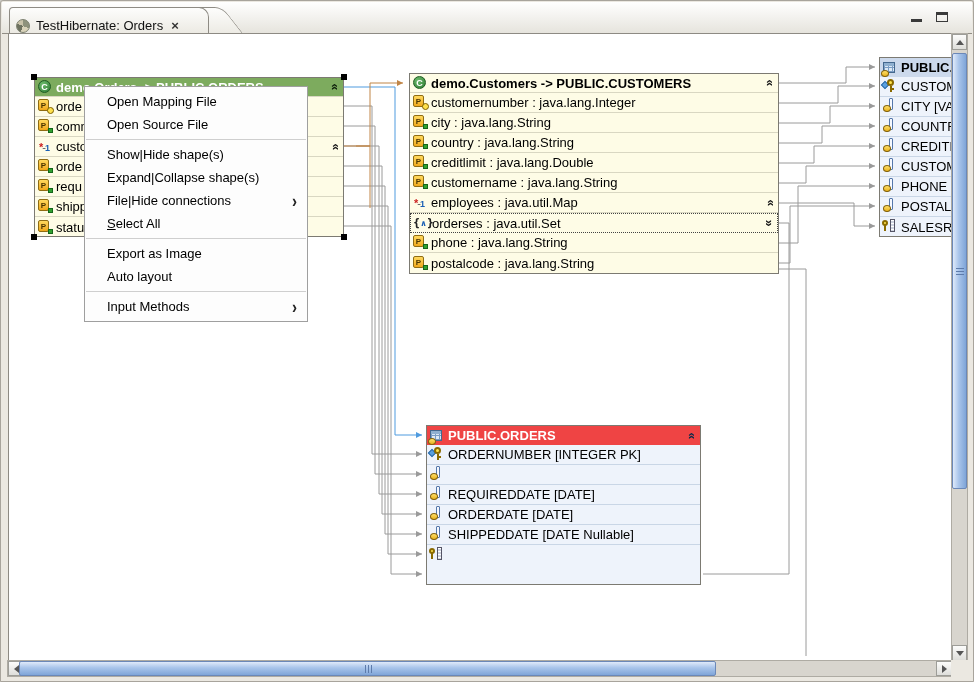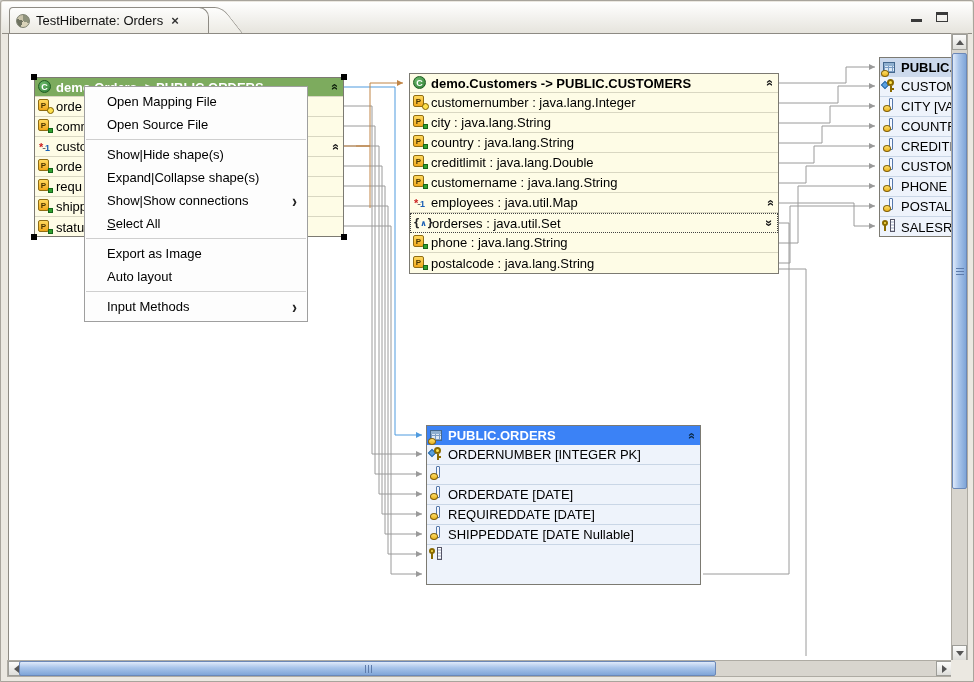--- a/index.html
+++ b/index.html
@@ -5,21 +5,21 @@
   html,body{margin:0;padding:0;background:#cfcdc7;font-family:"Liberation Sans",sans-serif;}
   #window{position:relative;width:974px;height:682px;background:#ebe8e1;border:1px solid #a8a49c;
           box-sizing:border-box;border-radius:3px 3px 0 0;overflow:hidden;}
 
   
   #tabstrip{position:absolute;left:1px;top:1px;right:1px;height:31px;
             background:linear-gradient(#ffffff,#e6e4dd);border-bottom:1px solid #918e86;}
   #view-tab{position:absolute;left:7px;top:5px;height:26px;width:200px;
             background:linear-gradient(#fdfdfc,#eceae3);
             border:1px solid #8e8b84;border-bottom:none;border-radius:4px 10px 0 0;
-            display:flex;align-items:center;padding:0 8px 0 6px;box-sizing:border-box;}
+            display:flex;align-items:flex-end;padding:0 8px 0 6px;box-sizing:border-box;}
   #tab-curve{position:absolute;left:196px;top:5px;width:34px;height:26px;
              background:linear-gradient(#fdfdfc,#eceae3);
              border-right:1px solid #8e8b84;border-top:1px solid #8e8b84;
              transform:skewX(38deg);border-radius:0 8px 0 0;}
   .tab-title{font-size:13px;color:#111;margin:0 8px 0 6px;white-space:nowrap;}
   .view-ic{width:14px;height:14px;border-radius:50%;flex:0 0 14px;
            background:conic-gradient(#8e927c 0 110deg,#d9d3ba 110deg 200deg,#6e7260 200deg 290deg,#c9c3aa 290deg);
            border:1px solid #7d8170;box-sizing:border-box;}
   .tab-close{font-size:13px;font-weight:bold;color:#333;cursor:default;line-height:14px;}
   #win-controls{position:absolute;right:24px;top:9px;display:flex;gap:14px;align-items:center;}
@@ -44,21 +44,21 @@
   .drow{display:flex;align-items:center;height:20px;box-sizing:border-box;padding:0 2px;
         white-space:nowrap;overflow:hidden;}
   .class-box{background:#fefce6;}
   .class-box .drow{border-bottom:1px solid #d9d7c2;}
   .class-box .drow:last-child{border-bottom:none;}
   .class-box .ebox-header{background:#fefce6;border-bottom:1px solid #d9d7c2;}
   .class-box.selected .ebox-header{background:#7dab5e;color:#fff;}
   .table-box{background:#eef3fb;}
   .table-box .drow{border-bottom:1px solid #c9d6e6;}
   .table-box .drow:last-child{border-bottom:none;}
-  .hdr-blue{background:#3b82f6;color:#fff;}
+  .hdr-blue{background:#ef4444;color:#fff;}
   .hdr-steel{background:#ccd9ec;color:#000;}
   .drow.selected{border:1px dotted #444;}
   .rlabel{margin-left:4px;overflow:hidden;white-space:nowrap;}
   .chev{margin-left:auto;display:inline-block;transform:rotate(-90deg);
         font-weight:bold;color:#1a1a1a;font-size:12px;line-height:10px;flex:0 0 12px;text-align:center;}
   .chev.down{transform:rotate(90deg);}
   .class-box.selected .ebox-header .chev{color:#10220c;}
   .hdr-blue .chev{color:#0b2b4a;}
 
   
@@ -312,25 +312,25 @@
       <div class="ebox-rows">
             <div class="drow">
               <span><span class="ic ic-pk"><span class="spark"></span><span class="khead"></span><span class="kstem"></span></span></span>
               <span class="rlabel">ORDERNUMBER [INTEGER PK]</span>
             </div>
             <div class="drow">
               <span><span class="ic ic-col"><span class="bar"></span><span class="cyl"></span></span></span>
             </div>
             <div class="drow">
               <span><span class="ic ic-col"><span class="bar"></span><span class="cyl"></span></span></span>
+              <span class="rlabel">REQUIREDDATE [DATE]</span>
+            </div>
+            <div class="drow">
+              <span><span class="ic ic-col"><span class="bar"></span><span class="cyl"></span></span></span>
               <span class="rlabel">ORDERDATE [DATE]</span>
-            </div>
-            <div class="drow">
-              <span><span class="ic ic-col"><span class="bar"></span><span class="cyl"></span></span></span>
-              <span class="rlabel">REQUIREDDATE [DATE]</span>
             </div>
             <div class="drow">
               <span><span class="ic ic-col"><span class="bar"></span><span class="cyl"></span></span></span>
               <span class="rlabel">SHIPPEDDATE [DATE Nullable]</span>
             </div>
             <div class="drow">
               <span><span class="ic ic-fk"><span class="khead"></span><span class="kstem"></span><span class="bar"></span></span></span>
             </div>
           </div>
     </div>
@@ -387,21 +387,21 @@
             <span class="mi-label">Open Source File</span>
           </div>
           <div class="msep"></div>
           <div class="mi">
             <span class="mi-label">Show|Hide shape(s)</span>
           </div>
           <div class="mi">
             <span class="mi-label">Expand|Collapse shape(s)</span>
           </div>
           <div class="mi">
-            <span class="mi-label">Show|Show connections</span>
+            <span class="mi-label">File|Hide connections</span>
             <span class="mi-arrow">›</span>
           </div>
           <div class="mi">
             <span class="mi-label"><u>S</u>elect All</span>
           </div>
           <div class="msep"></div>
           <div class="mi">
             <span class="mi-label">Export as Image</span>
           </div>
           <div class="mi">

